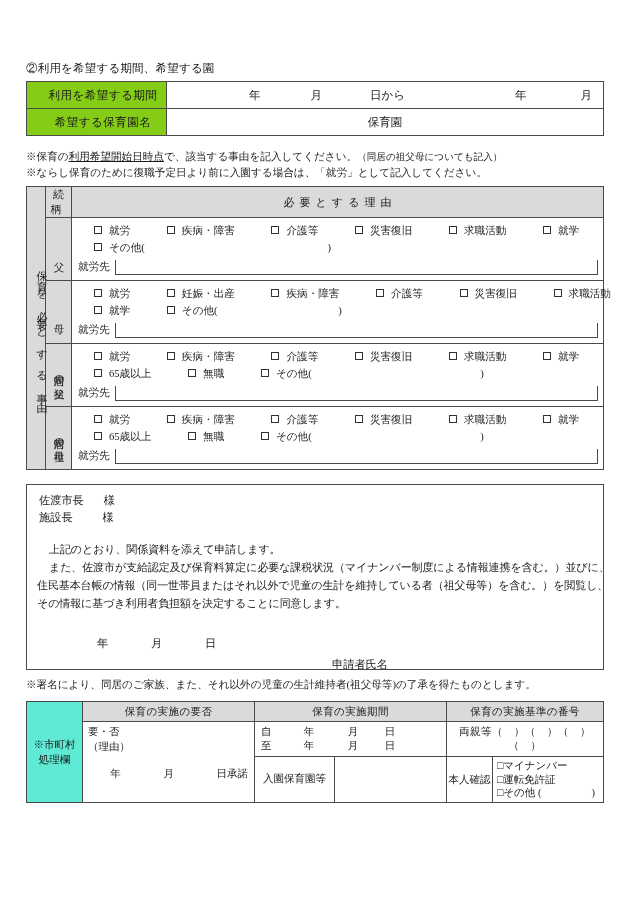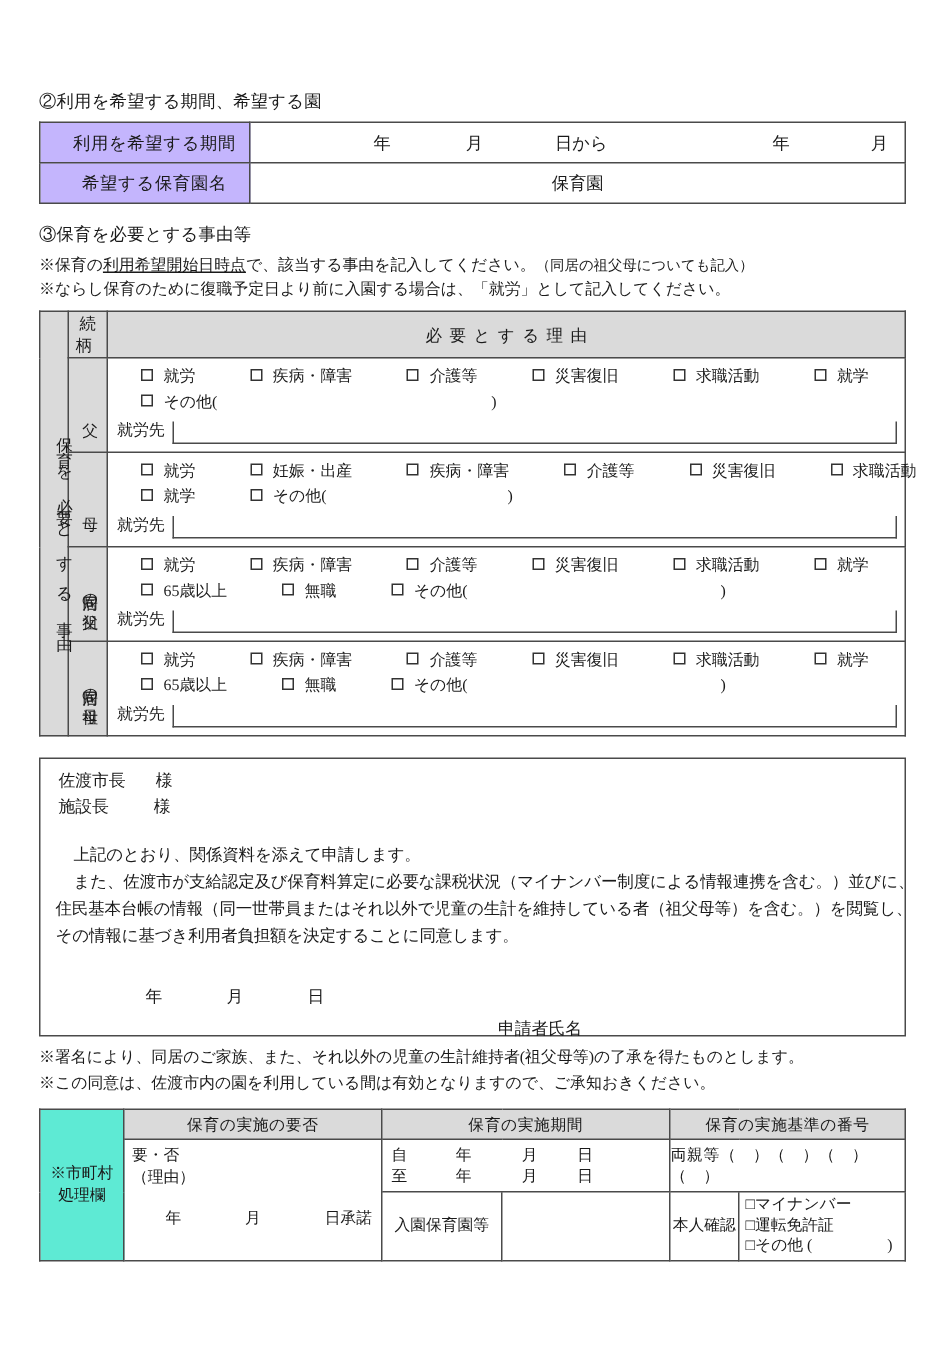--- a/index.html
+++ b/index.html
@@ -50,21 +50,21 @@
     padding: 0;
     font-weight: normal;
     vertical-align: middle;
   }
   .hdr { background: #dadada; text-align: center; }
 
   
   .t2 { margin-bottom: 13px; }
   .t2 td { height: 26px; font-size: 11.5px; }
   .t2 .lbl {
-    background: #c4b5fd;
+    background: #84cc16;
     text-align: center;
     letter-spacing: 0.5px;
     padding-left: 13px;
   }
   .periodline {
     display: flex;
     align-items: center;
     padding-right: 6px;
     white-space: nowrap;
   }
@@ -202,21 +202,21 @@
     white-space: nowrap;
   }
   .need-cell .approve span { margin-left: 40px; }
   .period-cell { height: 34px; vertical-align: middle; }
   .pl { display: flex; padding: 0 6px; white-space: nowrap; }
   .pl .p0 { width: 26px; }
   .pl .p1 { width: 44px; text-align: center; }
   .pl .p2 { width: 44px; text-align: center; }
   .pl .p3 { width: 30px; text-align: center; }
   .enter-lbl { text-align: center; width: 70px; }
-  .parents { text-align: left; letter-spacing: 0.5px; }
+  .parents { text-align: center; letter-spacing: 0.5px; }
   .idcheck { width: 46px; text-align: center; line-height: 13px; }
   .idlist { padding: 2px 4px; line-height: 13.5px; font-size: 10px; }
   .idlist .row { white-space: nowrap; }
   .idlist .tail { float: right; margin-right: 4px; }
 </style>
 </head>
 <body>
 
 <div class="page">
 
@@ -241,21 +241,20 @@
         </div>
       </td>
     </tr>
     <tr>
       <td class="lbl">希望する保育園名</td>
       <td class="ctr-en">保育園</td>
     </tr>
   </tbody>
     </table>
 
-  <div class="sec-title">③保育を必要とする事由等</div>
   <p class="note"><span>※保育の</span><span class="u">利用希望開始日時点</span><span>で、該当する事由を記入してください。</span><span class="small">（同居の祖父母についても記入）</span></p>
   <p class="note" style="margin-bottom:5px">※ならし保育のために復職予定日より前に入園する場合は、「就労」として記入してください。</p>
 
   <table class="t3">
     <colgroup>
         <col style="width:19px">
         <col style="width:26px">
         <col>
       </colgroup>
     <tbody>
@@ -376,21 +375,20 @@
     <div class="dateline">
       <span>年</span>
       <span>月</span>
       <span>日</span>
     </div>
     <div class="signline">申請者氏名</div>
   </div>
 
   <div class="post-notes">
     <p class="note">※署名により、同居のご家族、また、それ以外の児童の生計維持者(祖父母等)の了承を得たものとします。</p>
-    <p class="note">※この同意は、佐渡市内の園を利用している間は有効となりますので、ご承知おきください。</p>
   </div>
 
   <table class="t4">
     <colgroup>
         <col style="width:56px">
         <col style="width:172px">
         <col style="width:80px">
         <col style="width:112px">
         <col style="width:46px">
         <col>

